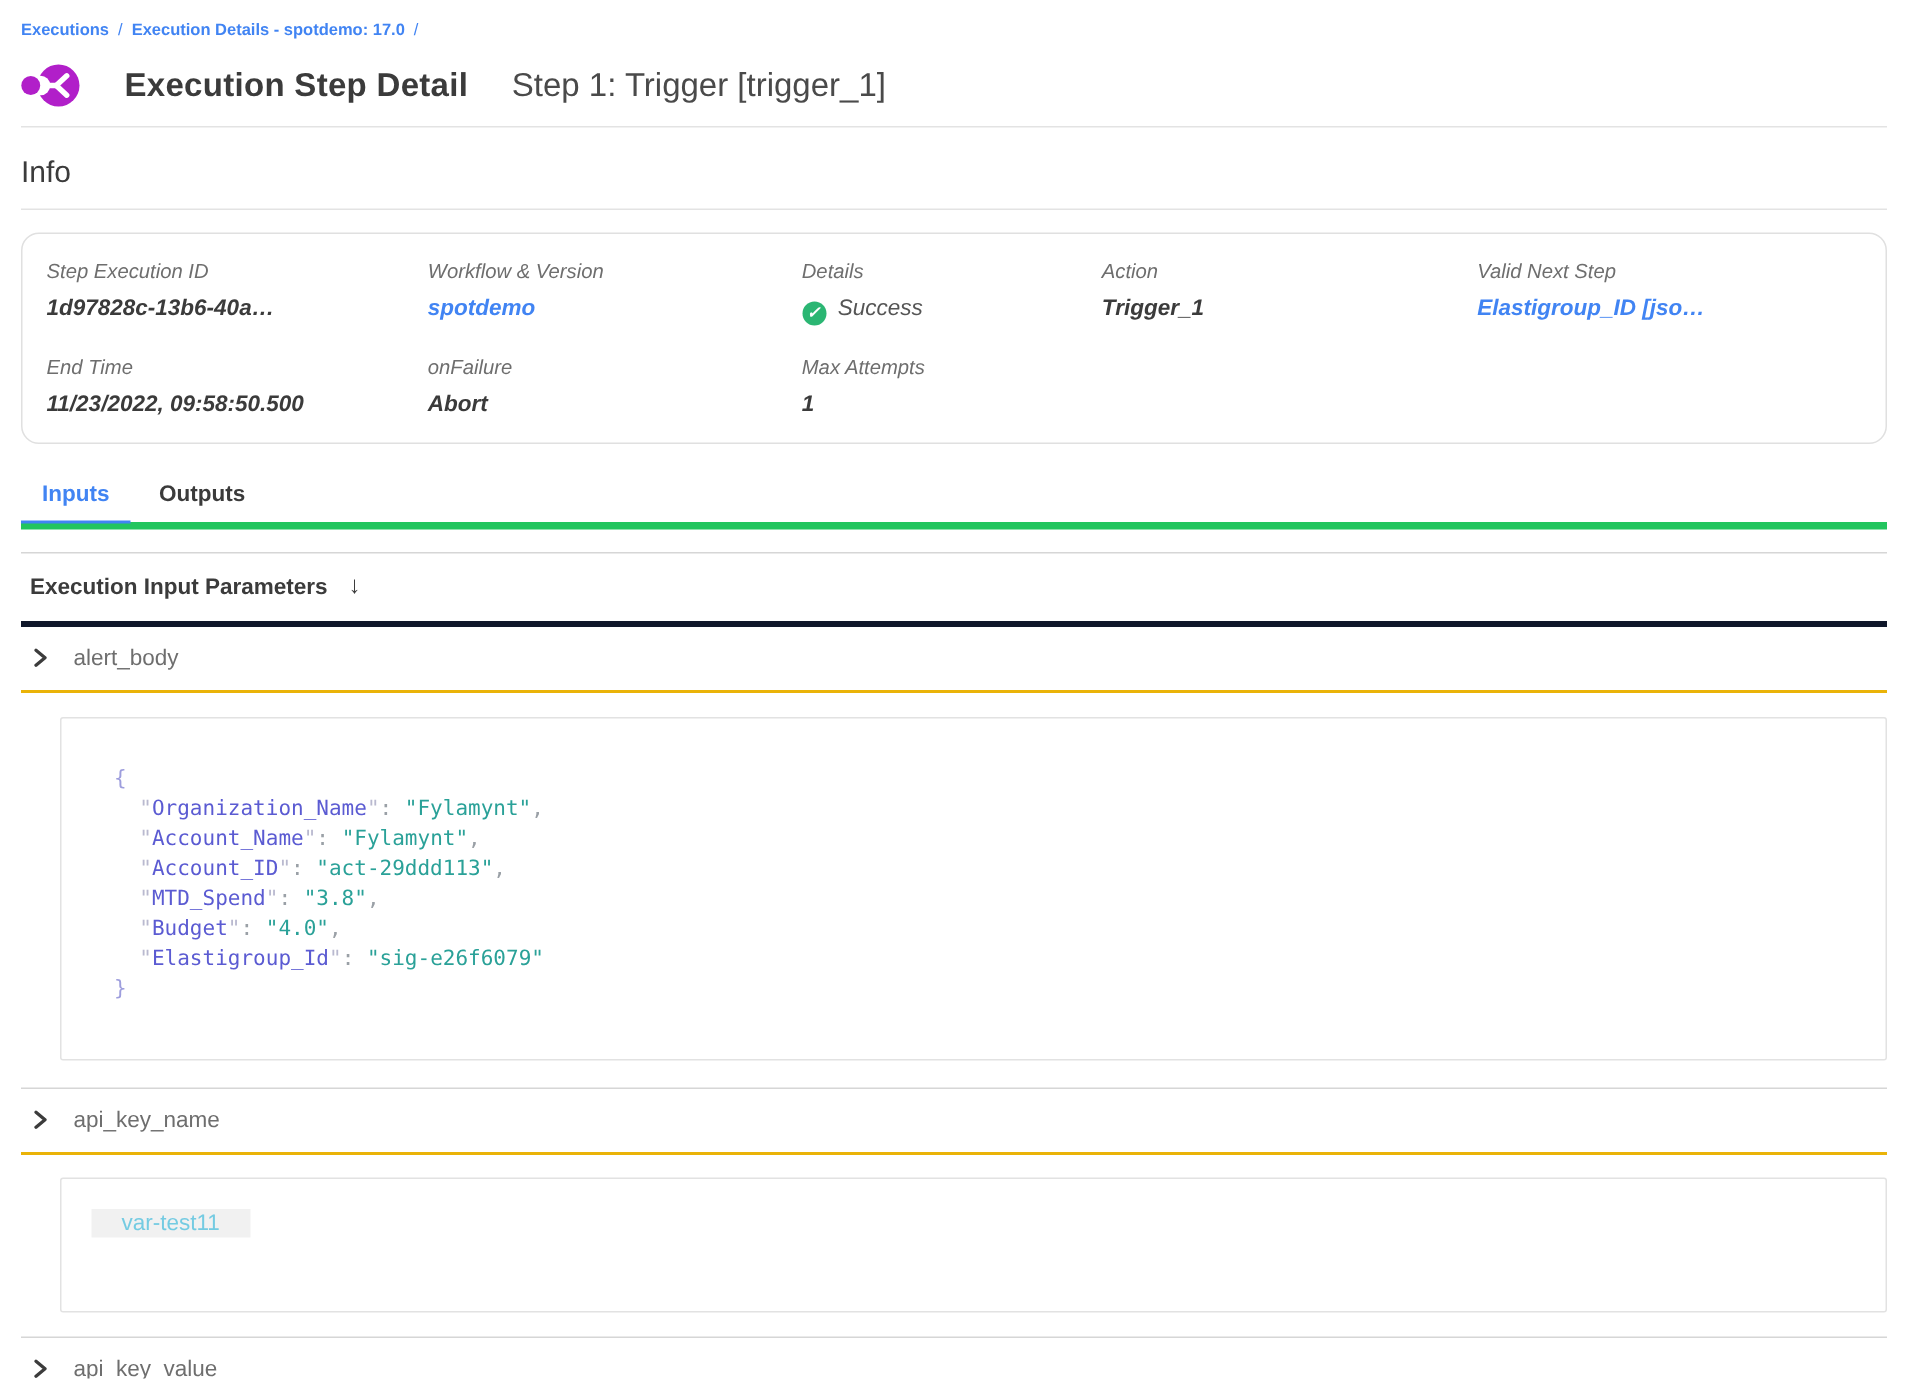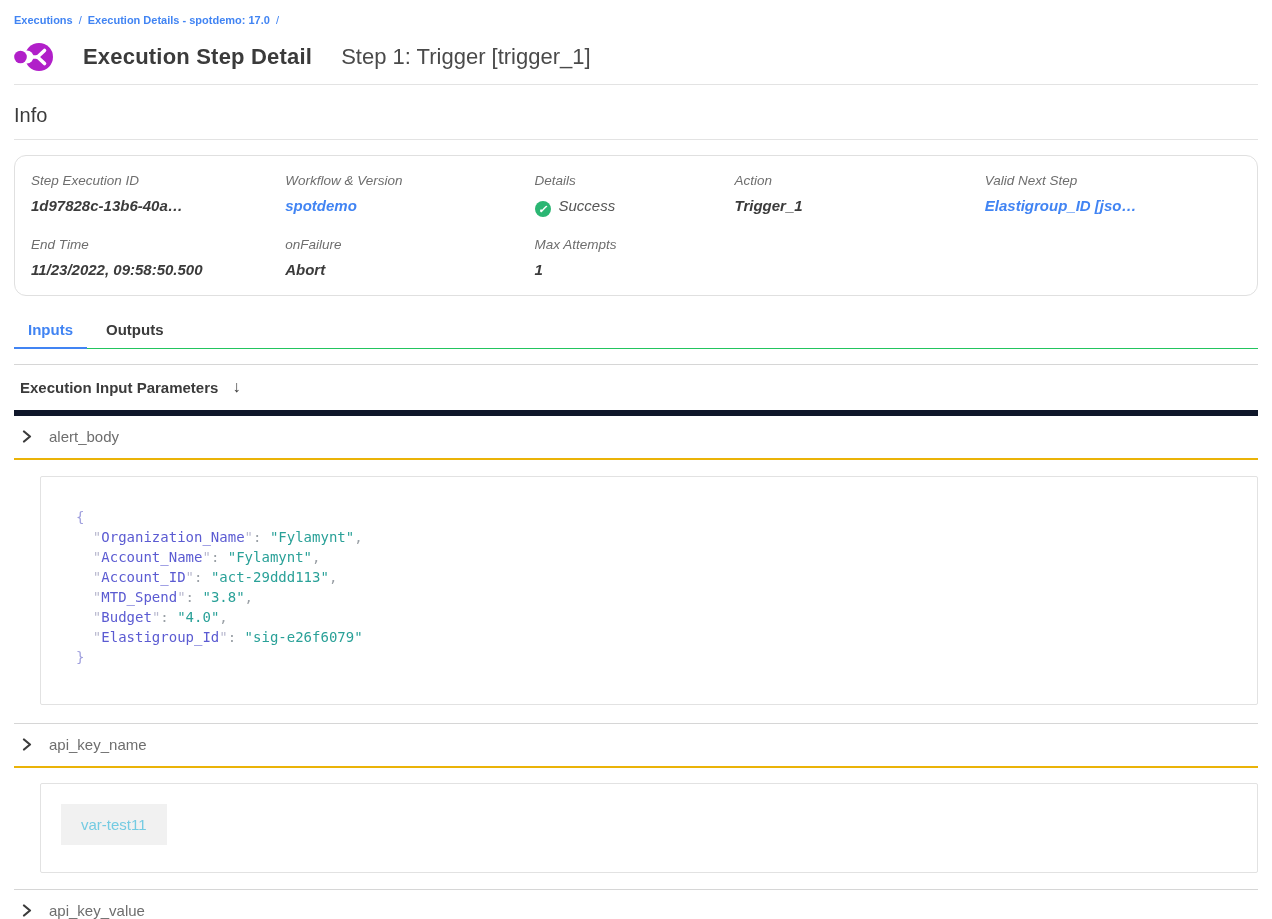--- a/index.html
+++ b/index.html
@@ -39,32 +39,32 @@
   .cell .val { font-size:15px; font-weight:700; color:#3b3b3b; white-space:nowrap; }
   .cell .val.link { color:#4184f3; cursor:pointer; }
   .cell .val.status { font-weight:400; color:#555; }
   .check {
     display:inline-block; width:16px; height:16px; border-radius:50%;
     background:#2bb673; color:#fff; font-size:11px; line-height:16px;
     text-align:center; margin-right:8px; vertical-align:-2px; font-weight:700;
   }
 
   
-  .tabs { margin-top:22px; display:flex; border-bottom:1px solid #22c55e; }
+  .tabs { margin-top:22px; display:flex; border-bottom:5px solid #22c55e; }
   .tab {
     font-size:15px; font-weight:700; color:#3b3b3b;
     padding:3px 14px 9px; margin-right:5px; cursor:pointer;
   }
   .tab.active { color:#4184f3; border-bottom:2px solid #4184f3; margin-bottom:-1px; }
 
   .section-rule { border-top:1px solid #d6d6d6; margin-top:15px; }
 
   .eip-row {
     display:flex; align-items:center; gap:14px;
-    padding:13px 6px 14px; border-bottom:6px solid #0f172a;
+    padding:13px 6px 14px; border-bottom:4px solid #0f172a;
     font-size:15px; font-weight:700; color:#3b3b3b;
   }
   .arrow-down { font-size:16px; font-weight:700; color:#3c3c3c; cursor:pointer; }
 
   .param-row {
     display:flex; align-items:center; gap:16px;
     padding:12px 6px 13px; cursor:pointer;
   }
   .param-row.bordered { border-bottom:2px solid #eab308; }
   .param-name { font-size:15px; color:#6e6e6e; }
@@ -85,21 +85,21 @@
   .tk-key   { color:#5b5bd2; }
   .tk-p     { color:#9aa0a6; }
   .tk-val   { color:#2aa198; }
 
   
   .value-box {
     margin:15px 0 16px 26px; height:90px;
     border:1px solid #e2e2e2; border-radius:2px; padding:20px; background:#fff;
   }
   .badge {
-    display:inline-block; background:#f1f1f1; padding:12px 20px;
+    display:inline-block; background:#f1f1f1; padding:1px 20px;
     font-size:15px; color:#74cbe2; font-family:"Liberation Sans", sans-serif;
   }
 </style>
 </head>
 <body>
 
 <div class="page">
 
   <div class="breadcrumb" id="breadcrumb"><a>Executions</a><span class="sep">/</span><a>Execution Details - spotdemo: 17.0</a><span class="sep">/</span></div>
 

